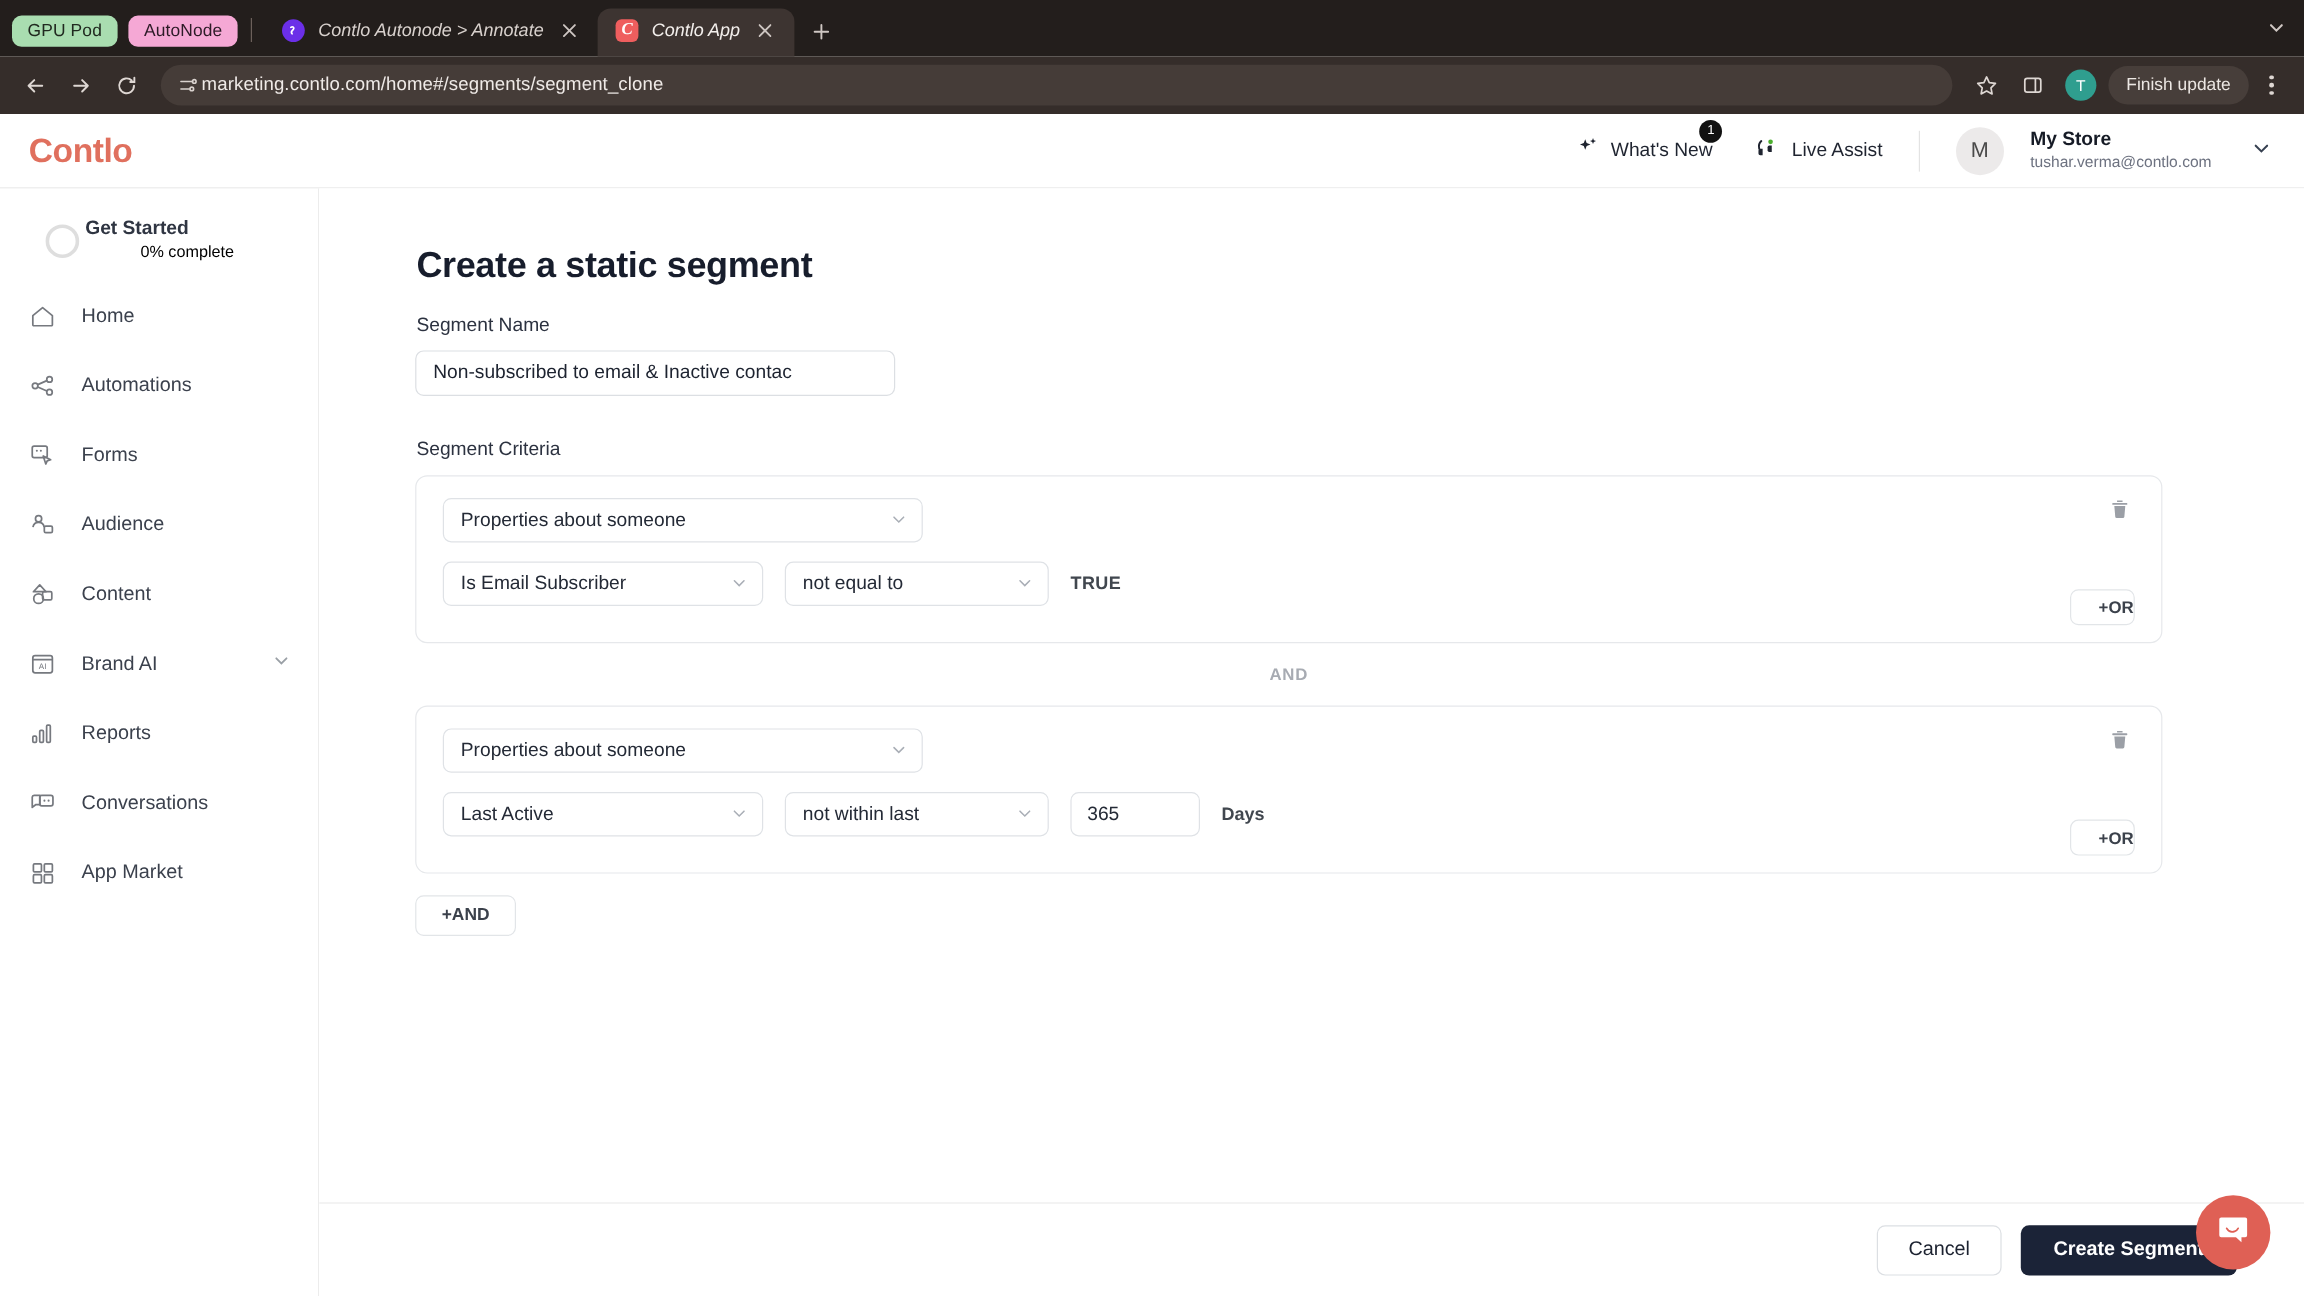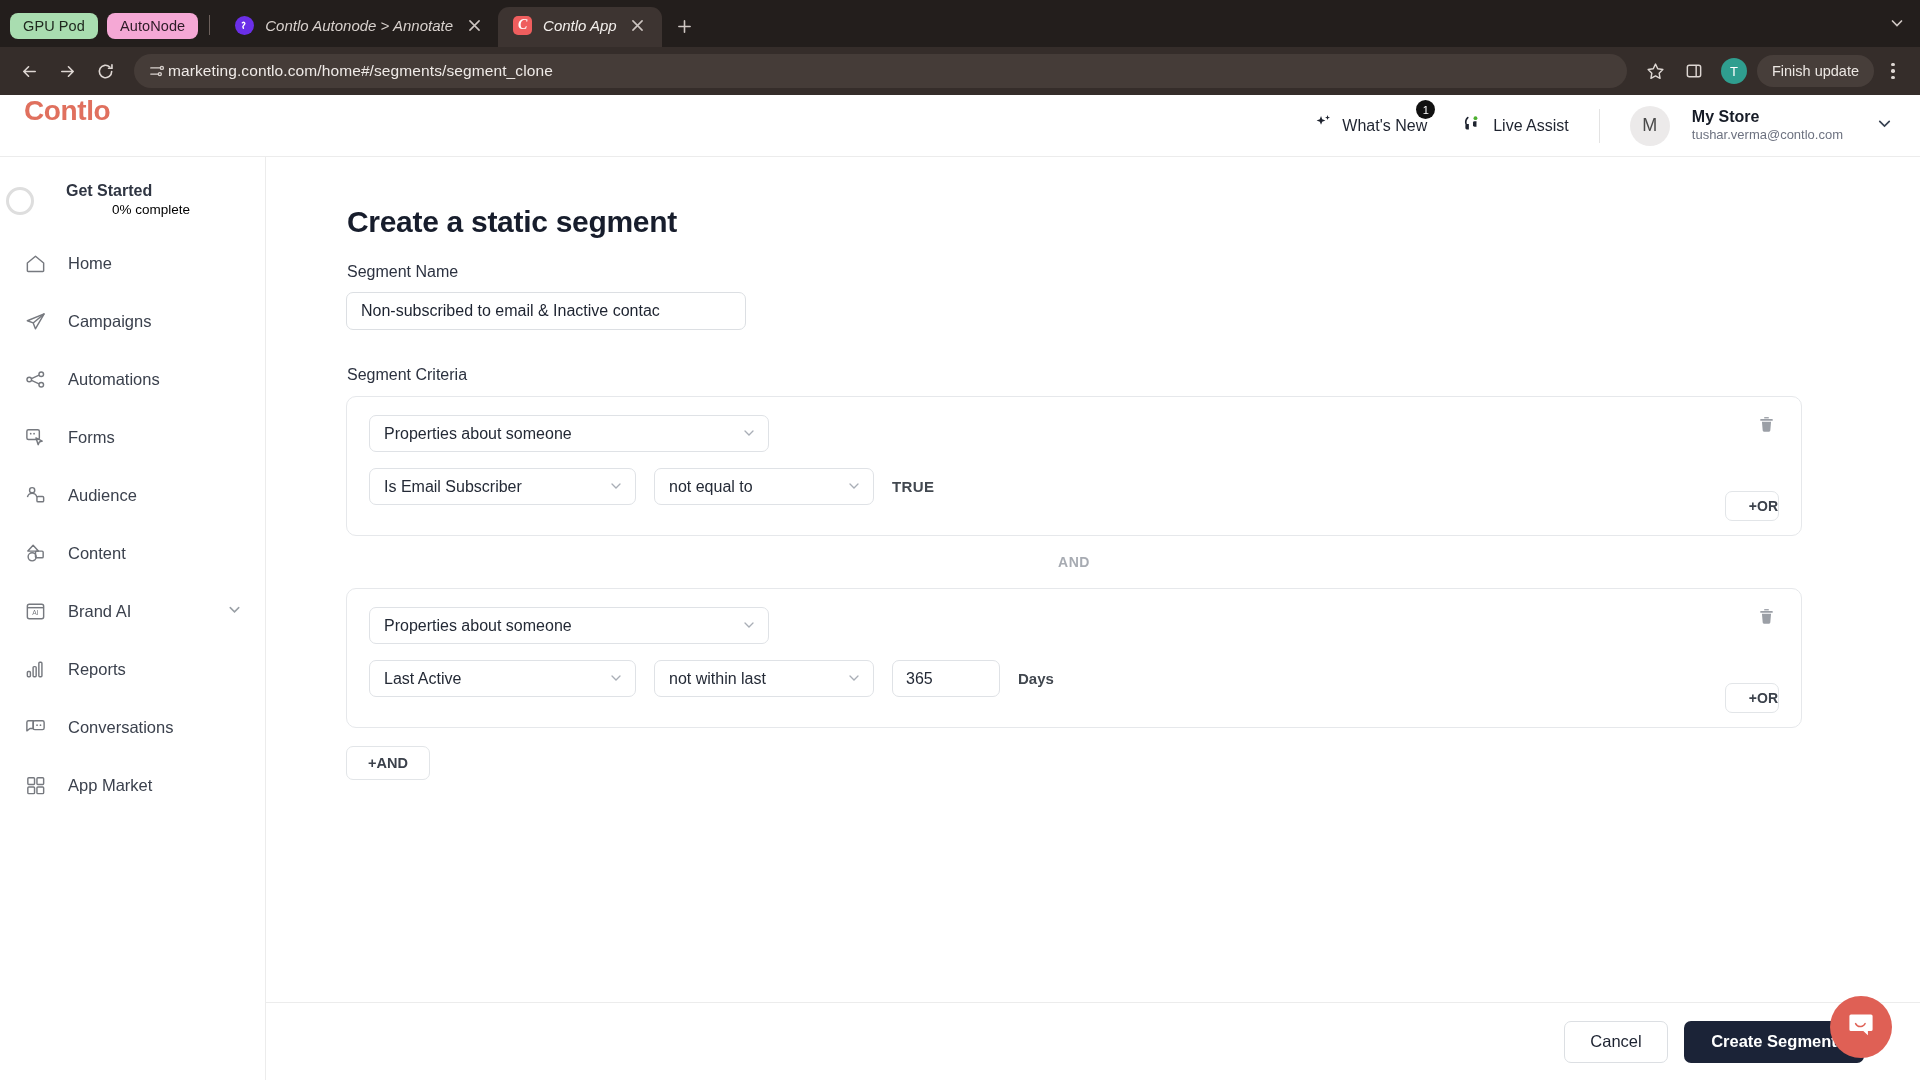--- a/index.html
+++ b/index.html
@@ -74,21 +74,21 @@
                 align-items: center; padding: 0 15px; }
   .kebab { width: 30px; height: 34px; display: flex; flex-direction: column;
            align-items: center; justify-content: center; gap: 3px; }
   .kebab i { width: 3.5px; height: 3.5px; border-radius: 50%; background: #ded7d3;
              display: block; }
 
   
   .app { flex: 1; display: flex; flex-direction: column; background: #fff;
          min-height: 0; }
   .app-header {
-    height: 62px; display: flex; flex: 0 0 62px;
+    height: 62px; display: flex; align-items: center; flex: 0 0 62px;
     border-bottom: 1px solid #ececec; padding: 0 26px 0 0; gap: 36px;
   }
   .brand { font-size: 28px; font-weight: bold; color: #e0705e;
            padding-left: 24px; letter-spacing: -.4px; }
   .hdr-right { margin-left: auto; display: flex; align-items: center; gap: 0; }
   .hdr-item { display: flex; align-items: center; gap: 8px; padding: 0 18px;
               font-size: 16px; color: #1f2430; position: relative; }
   .badge1 { position: absolute; top: -13px; right: 10px; width: 19px; height: 19px;
             border-radius: 50%; background: #111; color: #fff; font-size: 11px;
             display: flex; align-items: center; justify-content: center; }
@@ -97,21 +97,21 @@
                color: #4a4a4a; display: flex; align-items: center;
                justify-content: center; font-size: 18px; margin-right: 14px; }
   .store-name { font-size: 16px; font-weight: bold; color: #161b26; line-height: 1.25; }
   .store-mail { font-size: 13px; color: #6d7280; line-height: 1.3; }
   .store-chev { margin-left: 24px; color: #374151; }
 
   .body-row { flex: 1; display: flex; min-height: 0; }
 
   .sidebar { width: 266px; flex: 0 0 266px; border-right: 1px solid #ececec;
              padding-top: 16px; display: flex; flex-direction: column; }
-  .getstarted { display: flex; align-items: center; gap: 32px; padding: 8px 22px 14px 6px; }
+  .getstarted { display: flex; align-items: center; gap: 5px; padding: 8px 22px 14px 38px; }
   .ring { width: 28px; height: 28px; border-radius: 50%; border: 3px solid #dedede;
           flex: 0 0 28px; }
   .gs-title { font-size: 16px; color: #2f3542; font-weight: bold; line-height: 1.2; }
   .gs-sub { font-size: 13.5px; color: #000000; line-height: 1.5; margin-left: 46px; }
   .nav-item { display: flex; align-items: center; gap: 20px; height: 58px;
               padding: 0 22px; color: #3b414d; font-size: 16.5px; }
   .nav-ico { width: 26px; height: 26px; flex: 0 0 26px; display: flex;
              align-items: center; justify-content: center; color: #76797f; }
   .nav-chev { margin-left: auto; color: #9aa0a6; }
 
@@ -355,29 +355,20 @@
 
         <div class="nav-item">
           <span class="nav-ico">
             <svg width="23" height="23" viewBox="0 0 24 24" fill="none" stroke="currentColor" stroke-width="1.5" stroke-linejoin="round">
               <path d="M3.5 11.5L12 4.5l8.5 7v8a.8.8 0 0 1-.8.8H4.3a.8.8 0 0 1-.8-.8z"></path>
             </svg>
           </span>
           <span>Home</span>
         </div>
 
-        <div class="nav-item">
-          <span class="nav-ico">
-            <svg width="23" height="23" viewBox="0 0 24 24" fill="none" stroke="currentColor" stroke-width="1.5" stroke-linejoin="round">
-              <path d="M21 4L3.5 11.2l6.1 2.3 2.3 6.1z"></path>
-                  <path d="M21 4l-11.4 9.5"></path>
-            </svg>
-          </span>
-          <span>Campaigns</span>
-        </div>
 
         <div class="nav-item">
           <span class="nav-ico">
             <svg width="23" height="23" viewBox="0 0 24 24" fill="none" stroke="currentColor" stroke-width="1.5">
               <circle cx="18" cy="6.5" r="2.4"></circle>
                   <circle cx="18" cy="17.5" r="2.4"></circle>
                   <circle cx="5.5" cy="12" r="2.4"></circle>
               <path d="M7.8 11l7.9-3.5M7.8 13l7.9 3.5"></path>
             </svg>
           </span>

